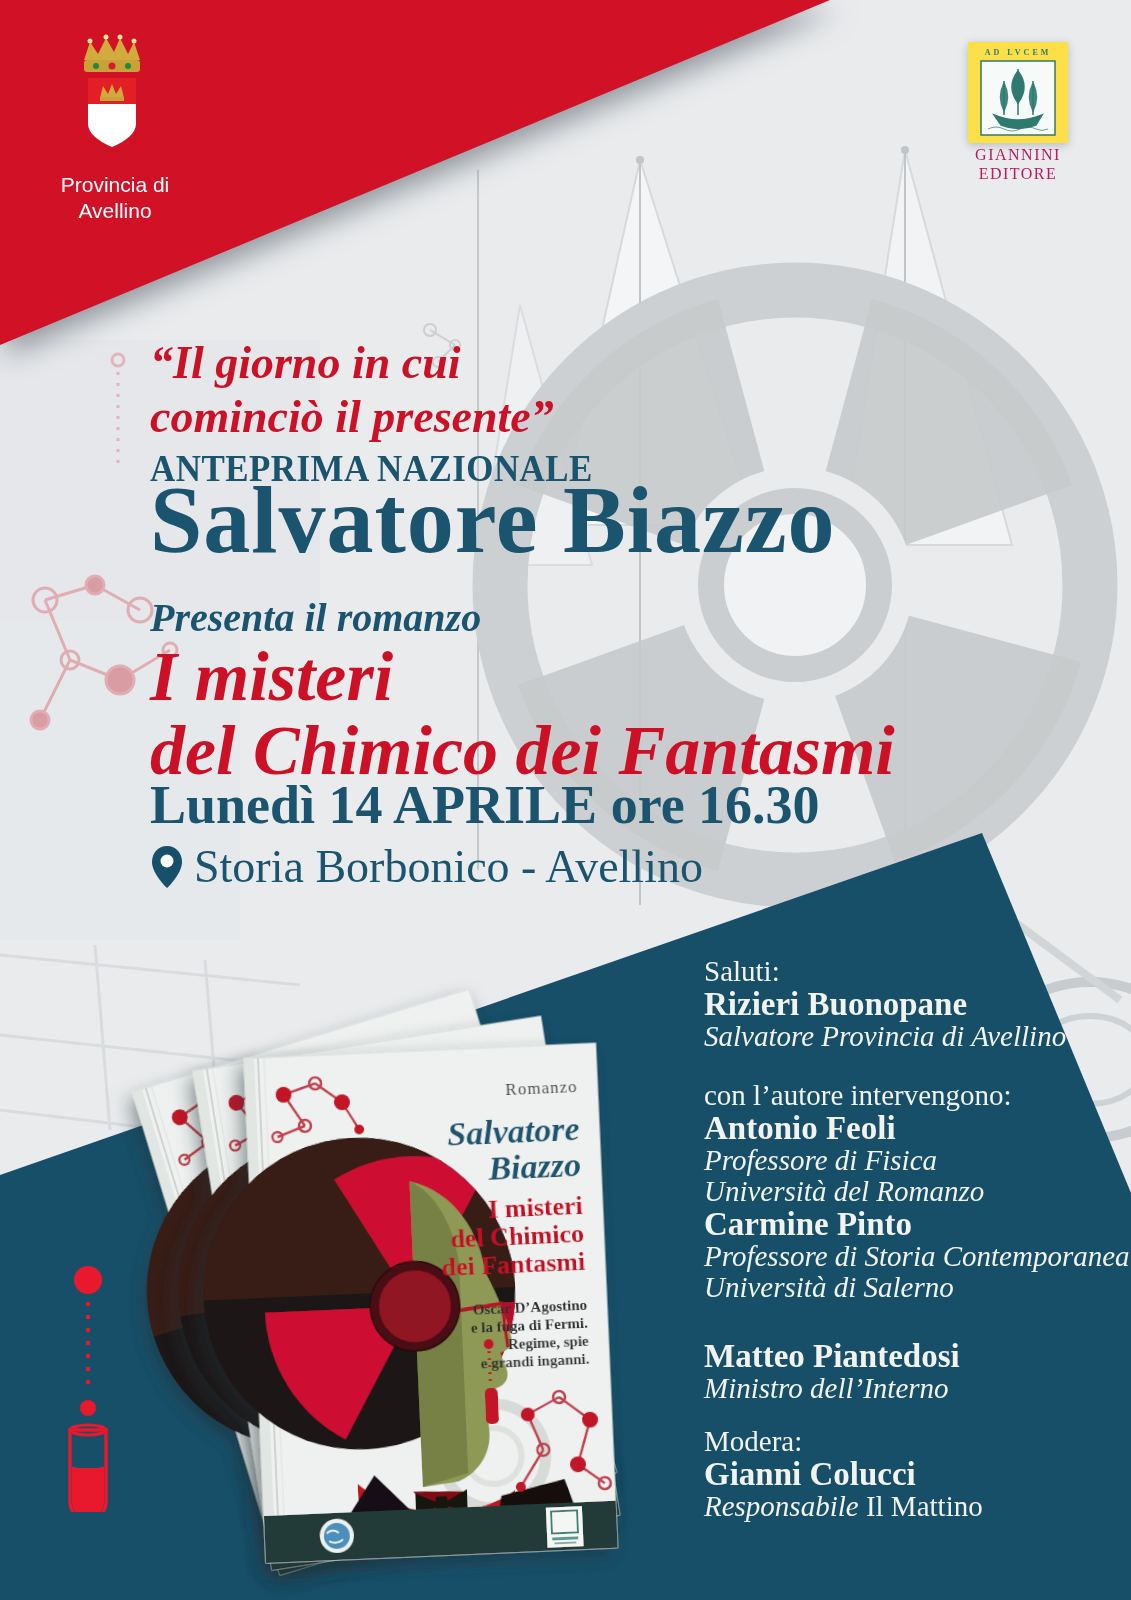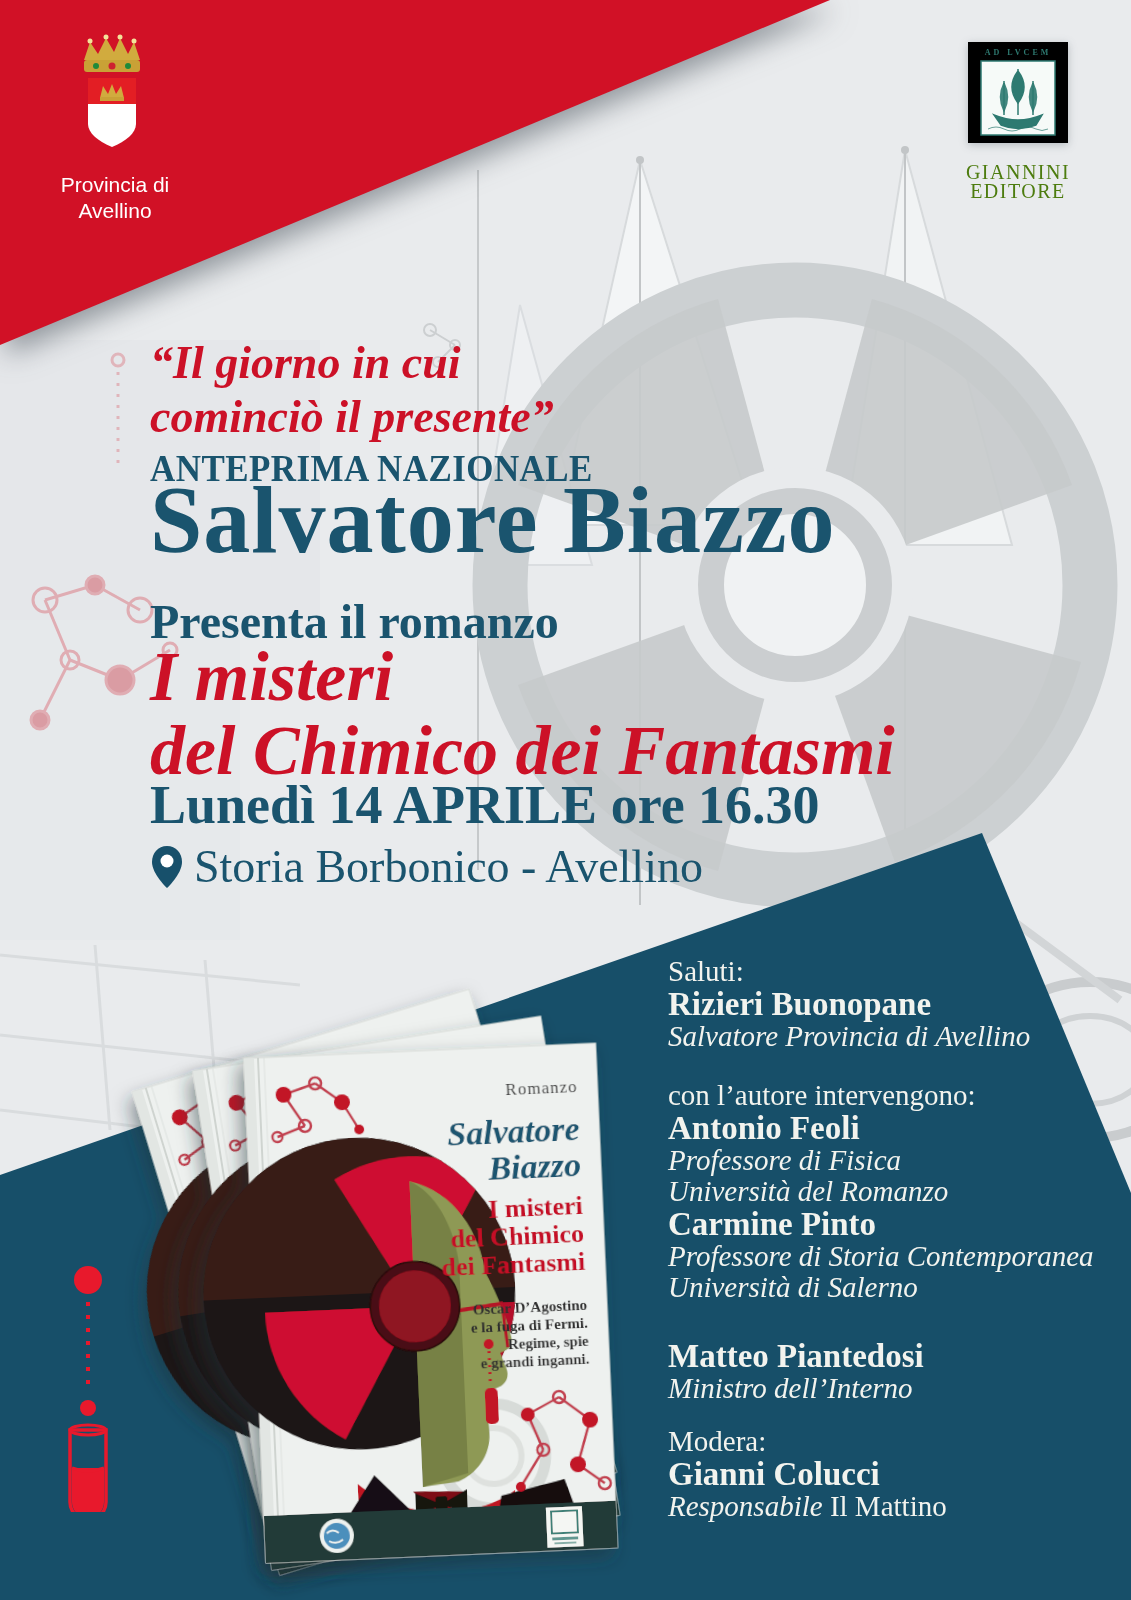--- a/index.html
+++ b/index.html
@@ -12,43 +12,43 @@
   .red-banner{left:0;top:0;width:1131px;height:600px;z-index:6;pointer-events:none;
     filter:drop-shadow(6px 10px 14px rgba(55,65,75,.5));}
   .red-banner .fill{position:absolute;left:0;top:0;width:100%;height:100%;
     background:#d11126;clip-path:polygon(0 0,830px 0,0 345px);}
   .coa{left:62px;top:34px;z-index:7;}
   .prov-label{left:20px;top:172px;width:190px;z-index:7;text-align:center;color:#fff;
     font-family:"Liberation Sans",sans-serif;font-size:21px;line-height:26px;}
 
   
   .pub{left:958px;top:42px;width:120px;z-index:6;text-align:center;}
-  .pub .plate{margin:0 auto;width:92px;background:#000000;padding:6px 4px 4px;
+  .pub .plate{margin:0 auto;width:92px;background:#fde047;padding:6px 4px 4px;
     box-shadow:0 2px 8px rgba(90,100,110,.35);}
   .pub .motto{font-size:8px;letter-spacing:3px;color:#2e7a71;font-weight:bold;}
-  .pub .pname{margin-top:20px;color:#4d7c0f;font-size:20px;letter-spacing:1.5px;line-height:19px;}
+  .pub .pname{margin-top:2px;color:#be185d;font-size:16px;letter-spacing:1.5px;line-height:19px;}
 
   
   .hero{z-index:5;left:150px;color:#1a546e;}
   .quote{color:#cc1127;font-weight:bold;font-style:italic;font-size:46px;line-height:1;}
   .kicker{font-weight:bold;font-size:38px;letter-spacing:.5px;transform:scaleX(.92);transform-origin:left;}
   .author{font-weight:bold;font-size:96px;line-height:1;letter-spacing:1px;transform:scaleX(.98);transform-origin:left;}
-  .presents{font-weight:bold;font-size:48px;}
+  .presents{font-weight:bold;font-size:40px;font-style:italic;}
   .rtitle{color:#cc1127;font-weight:bold;font-style:italic;font-size:70px;line-height:1;}
   .datetime{font-weight:bold;font-size:54px;}
   .location{font-size:46px;display:flex;align-items:center;gap:10px;}
 
   
   .band{left:0;top:0;width:1131px;height:1600px;z-index:1;background:#174f69;
     clip-path:polygon(0 1175px,982px 833px,1131px 1193px,1131px 1600px,0 1600px);
     filter:drop-shadow(-4px -8px 12px rgba(40,52,62,.45));}
 
   
   .program{left:668px;top:956px;width:430px;z-index:4;color:#f2f3ee;font-size:29px;line-height:31px;white-space:nowrap;}
-  .program .sec{margin-top:28px;}
+  .program .sec{margin-top:28px;margin-left:36px;}
   .program .sec:first-child{margin-top:0;}
   .program .sec.g2{margin-top:36px;}
   .program .sec.g3{margin-top:22px;}
   .program .name{font-weight:bold;font-size:33px;line-height:34px;}
   .program .role{font-style:italic;}
 
   
   .books{left:0;top:0;z-index:3;pointer-events:none;}
   .testtube{left:58px;top:1262px;z-index:4;}
   .bglayer{left:0;top:0;z-index:0;}

